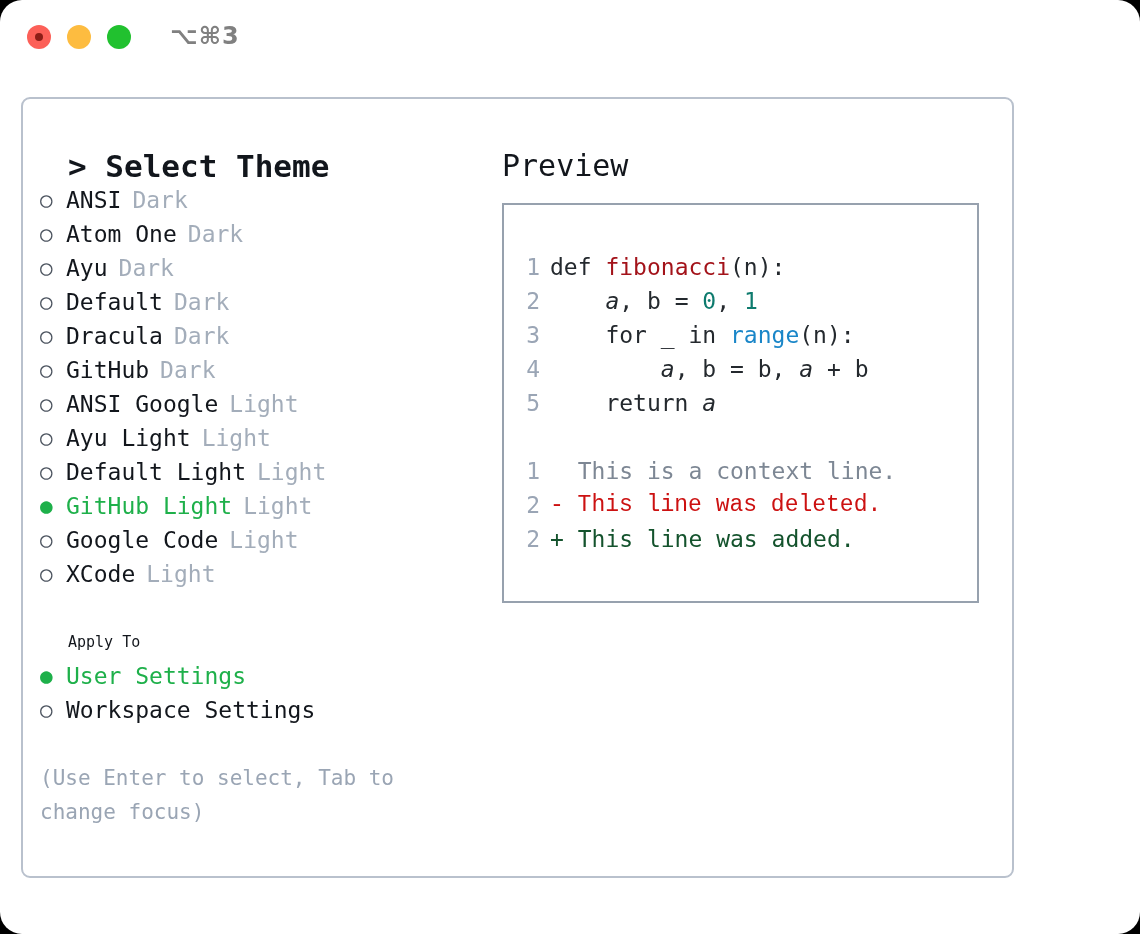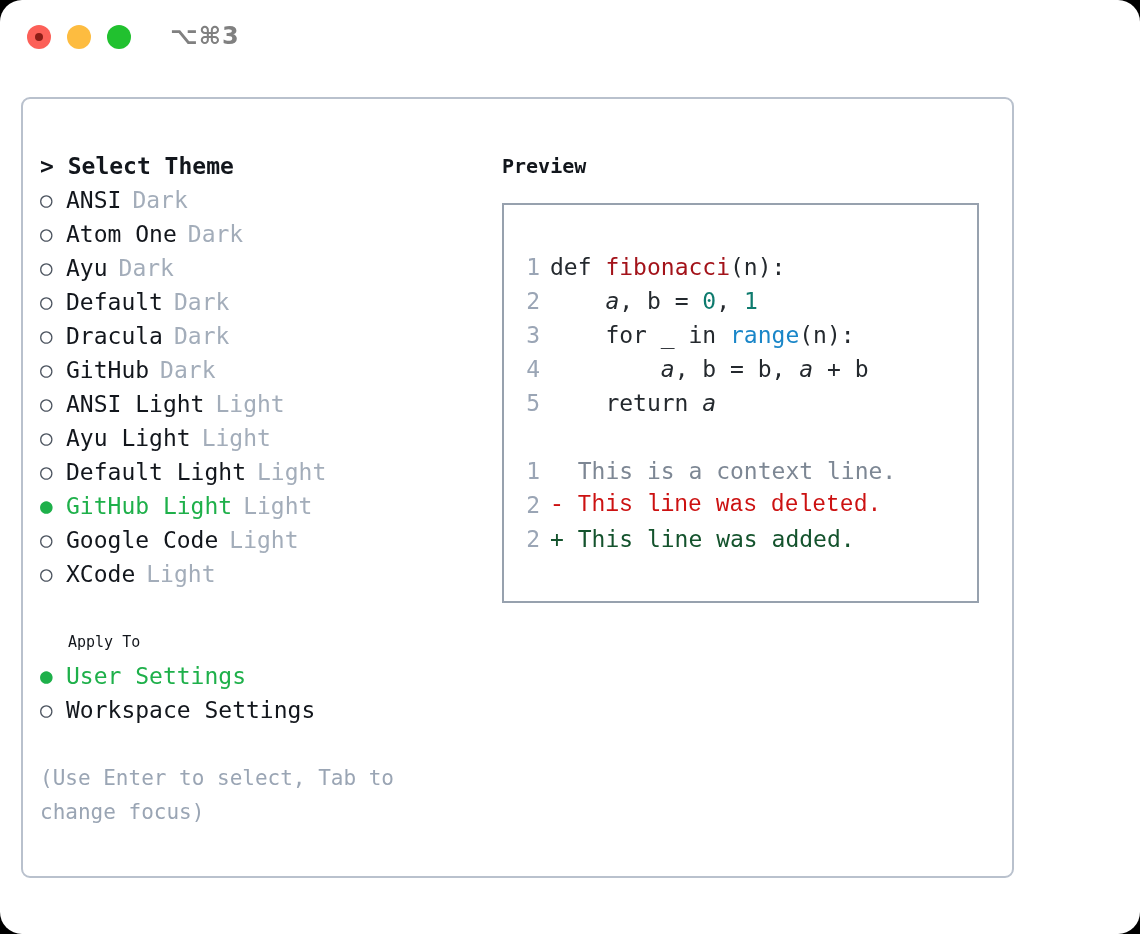--- a/index.html
+++ b/index.html
@@ -87,26 +87,27 @@
   }
 
   
   .left-col {
     position: absolute;
     left: 17px;
     top: 50px;
     width: 460px;
   }
   .section-title {
-    font-size: 23px;
+    font-size: 31px;
     font-weight: bold;
     color: #12161c;
     white-space: pre;
     line-height: 34px;
     height: 34px;
+    margin-left: 28px;
   }
   .theme-list {
     margin-top: 0;
   }
   .row {
     height: 34px;
     line-height: 34px;
     font-size: 23px;
     white-space: pre;
     display: flex;
@@ -156,22 +157,22 @@
   }
 
   
   .right-col {
     position: absolute;
     left: 479px;
     top: 50px;
     width: 500px;
   }
   .preview-title {
-    font-size: 20px;
-    font-weight: bold;
+    font-size: 30px;
+    font-weight: normal;
     color: #12161c;
     line-height: 34px;
     height: 34px;
     white-space: pre;
   }
   .preview-box {
     margin-top: 20px;
     width: 477px;
     height: 400px;
     border: 2px solid #97a1ae;
@@ -226,21 +227,21 @@
 
     <div class="left-col">
       <div class="section-title">&gt; Select Theme</div>
       <div class="theme-list">
           <div class="row"><span class="marker">○</span><span class="label">ANSI</span><span class="variant">Dark</span></div>
           <div class="row"><span class="marker">○</span><span class="label">Atom One</span><span class="variant">Dark</span></div>
           <div class="row"><span class="marker">○</span><span class="label">Ayu</span><span class="variant">Dark</span></div>
           <div class="row"><span class="marker">○</span><span class="label">Default</span><span class="variant">Dark</span></div>
           <div class="row"><span class="marker">○</span><span class="label">Dracula</span><span class="variant">Dark</span></div>
           <div class="row"><span class="marker">○</span><span class="label">GitHub</span><span class="variant">Dark</span></div>
-          <div class="row"><span class="marker">○</span><span class="label">ANSI Light</span><span class="variant">Light</span></div>
+          <div class="row"><span class="marker">○</span><span class="label">ANSI Google</span><span class="variant">Light</span></div>
           <div class="row"><span class="marker">○</span><span class="label">Ayu Light</span><span class="variant">Light</span></div>
           <div class="row"><span class="marker">○</span><span class="label">Default Light</span><span class="variant">Light</span></div>
           <div class="row"><span class="marker on">●</span><span class="label sel">GitHub Light</span><span class="variant">Light</span></div>
           <div class="row"><span class="marker">○</span><span class="label">Google Code</span><span class="variant">Light</span></div>
           <div class="row"><span class="marker">○</span><span class="label">XCode</span><span class="variant">Light</span></div>
         </div>
 
       <div class="apply-block">
         <div class="apply-title">Apply To</div>
         <div class="apply-list">

